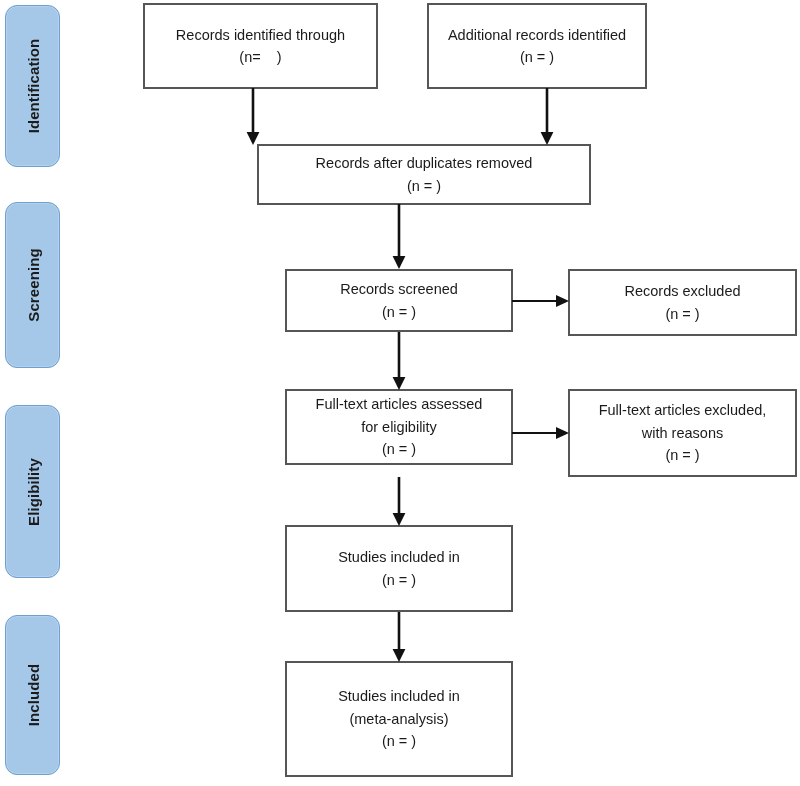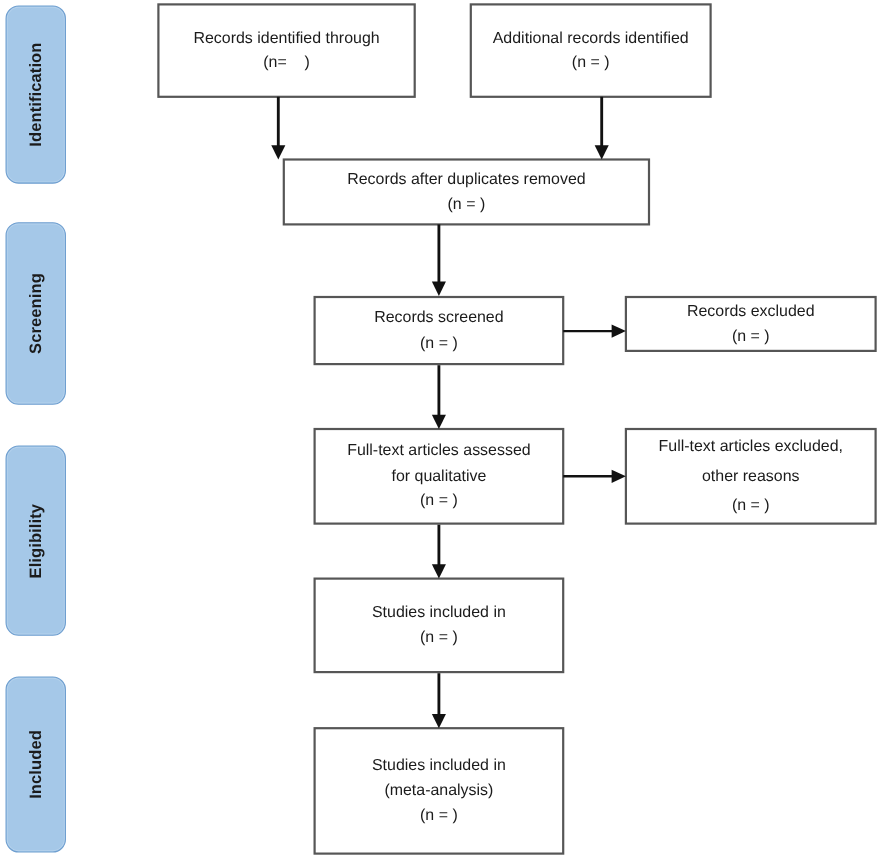--- a/index.html
+++ b/index.html
@@ -101,34 +101,34 @@
   <div class="flow-box" style="left:233px; top:144px; width:334px; height:61px;margin-left:24px;">
     <span class="line">Records after duplicates removed</span>
     <span class="line">(n = )</span>
   </div>
 
   <div class="flow-box" style="left:285px; top:269px; width:228px; height:63px;">
     <span class="line">Records screened</span>
     <span class="line">(n = )</span>
   </div>
 
-  <div class="flow-box" style="left:568px; top:269px; width:229px; height:51px;">
+  <div class="flow-box" style="left:568px; top:269px; width:229px; height:67px;">
     <span class="line">Records excluded</span>
     <span class="line">(n = )</span>
   </div>
 
-  <div class="flow-box" style="left:285px; top:389px; width:228px; height:88px;">
+  <div class="flow-box" style="left:285px; top:389px; width:228px; height:76px;">
     <span class="line">Full-text articles assessed</span>
-    <span class="line">for qualitative</span>
+    <span class="line">for eligibility</span>
     <span class="line">(n = )</span>
   </div>
 
-  <div class="flow-box" style="left:568px; top:389px; width:229px; height:88px;justify-content:space-between;">
+  <div class="flow-box" style="left:568px; top:389px; width:229px; height:88px;">
     <span class="line">Full-text articles excluded,</span>
-    <span class="line">other reasons</span>
+    <span class="line">with reasons</span>
     <span class="line">(n = )</span>
   </div>
 
   <div class="flow-box" style="left:285px; top:525px; width:228px; height:87px;">
     <span class="line">Studies included in</span>
     <span class="line">(n = )</span>
   </div>
 
   <div class="flow-box" style="left:285px; top:661px; width:228px; height:116px;">
     <span class="line">Studies included in</span>

